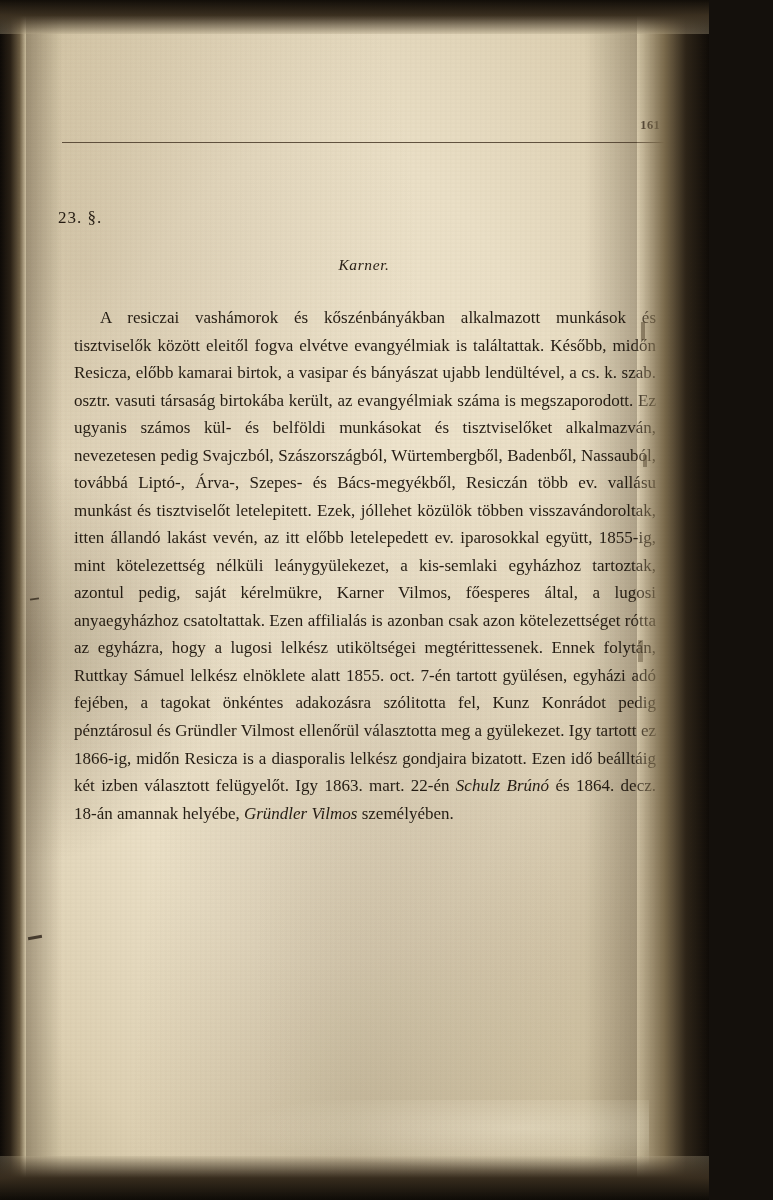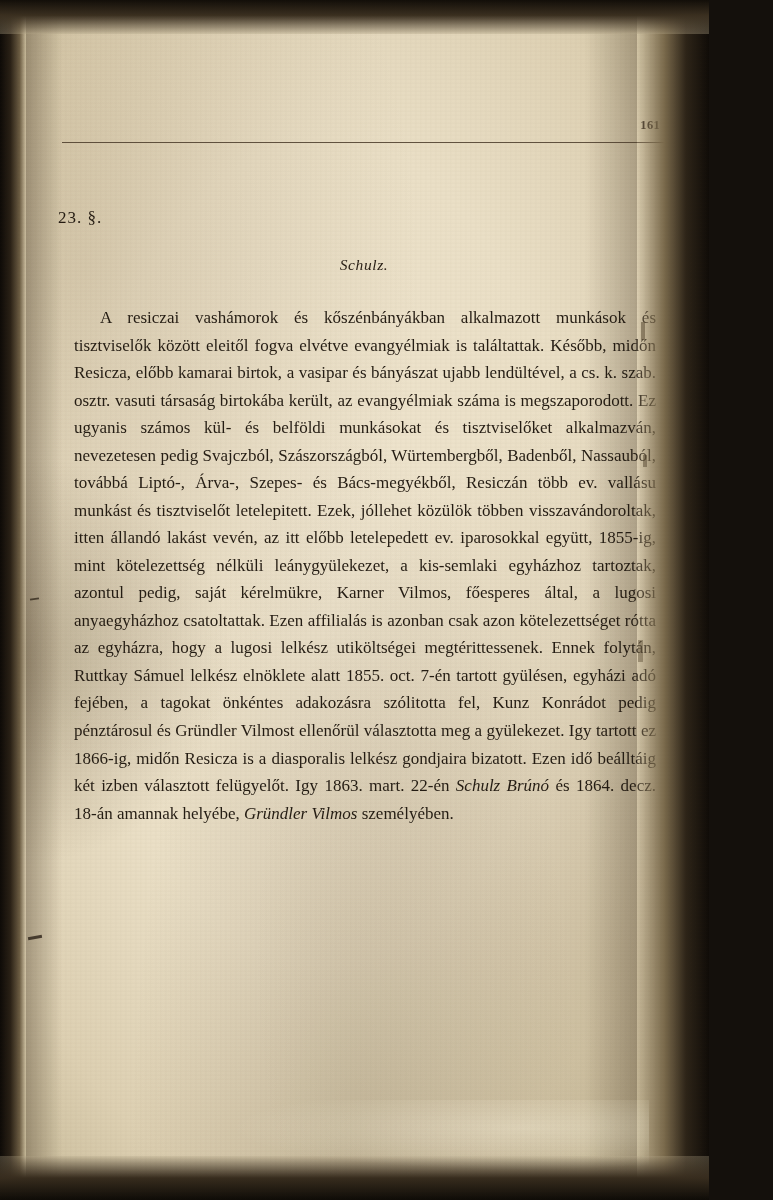--- a/index.html
+++ b/index.html
@@ -180,21 +180,21 @@
 
   <div class="page">
 
     <div class="folio-row">
       <div class="folio">161</div>
       <div class="rule"></div>
     </div>
 
     <div class="section-no">23. §.</div>
 
-    <div class="section-title">Schulz.</div>
+    <div class="section-title">Karner.</div>
 
     <div class="body-text">
       <p><span>A resiczai vashámorok és kőszénbányákban alkalmazott munkások és tisztviselők között eleitől fogva elvétve evangyélmiak is találtattak. Később, midőn Resicza, előbb kamarai birtok, a vasipar és bányászat ujabb lendültével, a cs. k. szab. osztr. vasuti társaság birtokába került, az evangyélmiak száma is megszaporodott. Ez ugyanis számos kül- és belföldi munkásokat és tisztviselőket alkalmazván, nevezetesen pedig Svajczból, Szászországból, Würtembergből, Badenből, Nassauból, továbbá Liptó-, Árva-, Szepes- és Bács-megyékből, Resiczán több ev. vallásu munkást és tisztviselőt letelepitett. Ezek, jóllehet közülök többen visszavándoroltak, itten állandó lakást vevén, az itt előbb letelepedett ev. iparosokkal együtt, 1855-ig, mint kötelezettség nélküli leánygyülekezet, a kis-semlaki egyházhoz tartoztak, azontul pedig, saját kérelmükre, Karner Vilmos, főesperes által, a lugosi anyaegyházhoz csatoltattak. Ezen affilialás is azonban csak azon kötelezettséget rótta az egyházra, hogy a lugosi lelkész utiköltségei megtérittessenek. Ennek folytán, Ruttkay Sámuel lelkész elnöklete alatt 1855. oct. 7-én tartott gyülésen, egyházi adó fejében, a tagokat önkéntes adakozásra szólitotta fel, Kunz Konrádot pedig pénztárosul és Gründler Vilmost ellenőrül választotta meg a gyülekezet. Igy tartott ez 1866-ig, midőn Resicza is a diasporalis lelkész gondjaira bizatott. Ezen idő beálltáig két izben választott felügyelőt. Igy 1863. mart. 22-én </span><i>Schulz Brúnó</i><span> és 1864. decz. 18-án amannak helyébe, </span><i>Gründler Vilmos</i><span> személyében.</span></p>
     </div>
 
   </div>
 
   <div class="marks mark-a"></div>
   <div class="marks mark-b"></div>
   <div class="marks mark-c"></div>

